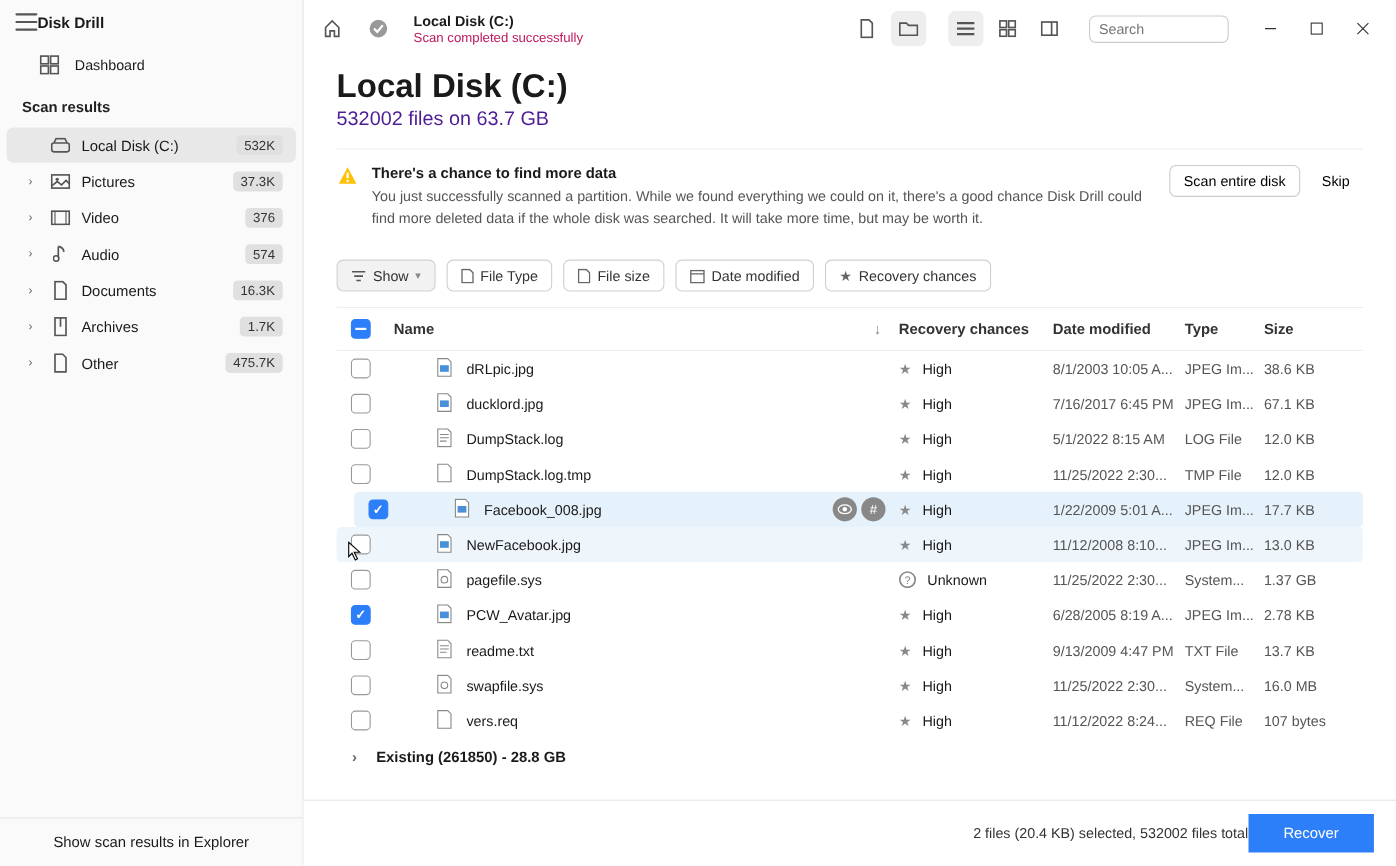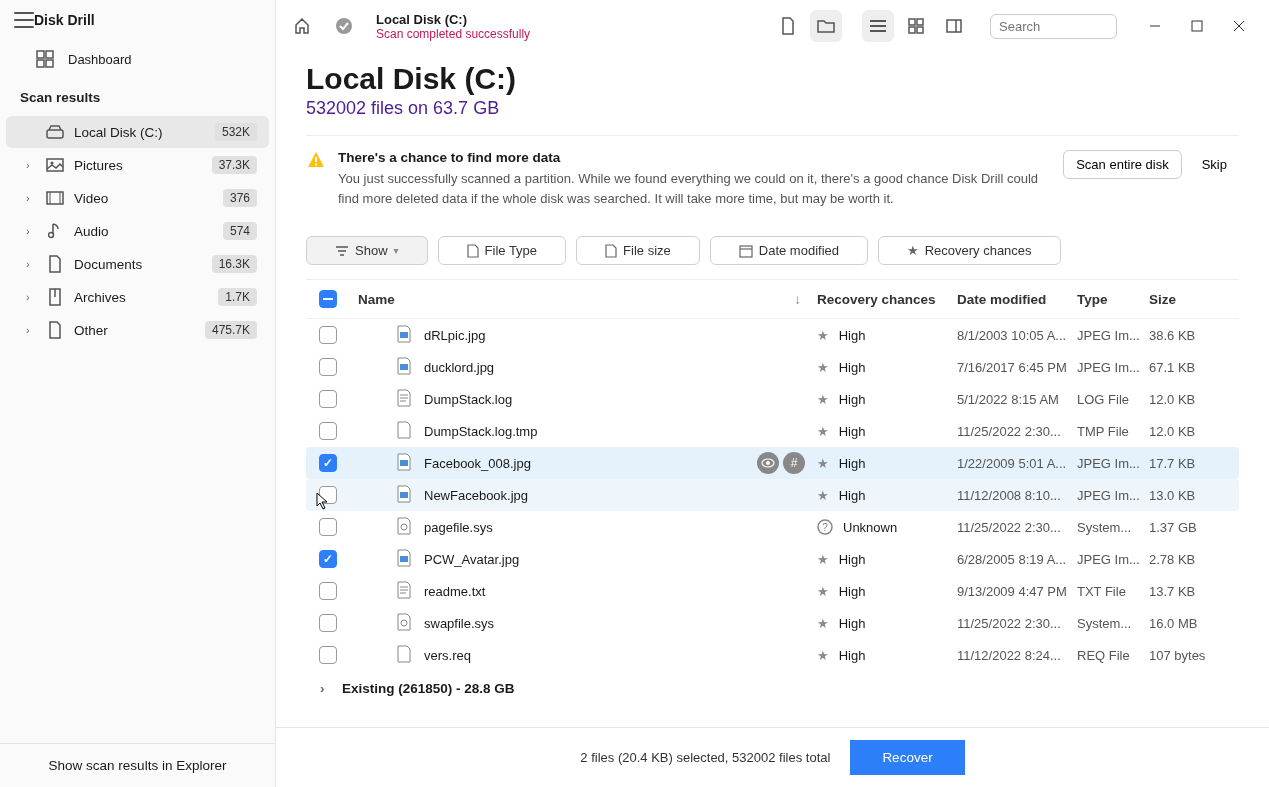--- a/index.html
+++ b/index.html
@@ -42,56 +42,56 @@
 .page-sub { font-size: 18px; color: #4c1d95; font-weight: 500; margin-bottom: 16px; }
 .notice { border-top: 1px solid #eee; padding: 14px 0; display: flex; gap: 12px; align-items: flex-start; position: relative;}
 .notice-icon { width: 20px; height: 20px; flex-shrink: 0;}
 .notice-body { flex: 1; }
 .notice-title { font-weight: 600; margin-bottom: 4px; font-size: 13.5px;}
 .notice-text { color: #555; line-height: 1.5; font-size: 13px; padding-right: 200px;}
 .notice-actions { position: absolute; right: 0; top: 14px; display: flex; gap: 8px;}
 .btn { border: 1px solid #ccc; background: #fff; border-radius: 6px; padding: 6px 12px; font-size: 13px; cursor: pointer; }
 .btn.plain { border: none; }
 .filters { display: flex; gap: 10px; padding: 14px 0; }
-.filter-chip { display: flex; align-items: center; gap: 6px; border: 1px solid #d0d0d0; border-radius: 6px; padding: 6px 28px; font-size: 13px; cursor: pointer; color: #333;}
+.filter-chip { display: flex; align-items: center; gap: 6px; border: 1px solid #d0d0d0; border-radius: 6px; padding: 6px 12px; font-size: 13px; cursor: pointer; color: #333;}
 .filter-chip.primary { background: #f2f2f2;}
 
 
 .table-wrap { border-top: 1px solid #eee; }
 .thead { display: flex; align-items: center; padding: 10px 0; border-bottom: 1px solid #eee; font-weight: 600; color: #333; font-size: 13.5px;}
 .th-check { width: 44px; display: flex; justify-content: center;}
 .th-name { flex: 1; padding-left: 8px; position: relative;}
 .th-name .sort-ind { position: absolute; right: 16px; color: #888; }
 .th-rec { width: 140px; }
 .th-date { width: 120px; }
 .th-type { width: 72px; }
 .th-size { width: 90px; }
 .trow { display: flex; align-items: center; padding: 6px 0; font-size: 13px; border-radius: 4px;}
-.trow.selected { background: #e6f2fb; }
+.trow.selected { background: #e6f2fb; margin-left: 16px; }
 .trow.hover { background: #eef6fc;}
 .td-check { width: 44px; display: flex; justify-content: center;}
 .checkbox { width: 18px; height: 18px; border: 1.5px solid #999; border-radius: 4px; cursor: pointer; display: flex; align-items: center; justify-content: center; background: #fff;}
 .checkbox.checked { background: #2d7ff9; border-color: #2d7ff9; }
 .checkbox.checked::after { content: '✓'; color: #fff; font-size: 12px; font-weight: bold;}
 .checkbox.indet { background: #2d7ff9; border-color: #2d7ff9;}
 .checkbox.indet::after { content: ''; display: block; width: 10px; height: 2px; background: #fff;}
 .td-name { flex: 1; display: flex; align-items: center; gap: 10px; padding-left: 46px; position: relative;}
 .file-icon { width: 18px; height: 20px; flex-shrink: 0;}
 .row-actions { position: absolute; right: 12px; display: flex; gap: 4px;}
 .row-action { width: 22px; height: 22px; border-radius: 50%; background: #888; color: #fff; display: flex; align-items: center; justify-content: center; font-size: 12px; cursor: pointer;}
 .td-rec { width: 140px; display: flex; align-items: center; gap: 10px;}
 .star { color: #888; }
 .td-date { width: 120px; color: #555; overflow: hidden; text-overflow: ellipsis; white-space: nowrap; padding-right: 6px;}
 .td-type { width: 72px; color: #555; overflow: hidden; text-overflow: ellipsis; white-space: nowrap; padding-right: 6px;}
 .td-size { width: 90px; color: #555;}
 .group-row { display: flex; align-items: center; padding: 10px 0 10px 14px; gap: 10px; font-weight: 600; font-size: 13.5px;}
 .group-row .chev { width: 12px; color: #666;}
 
 
-.footer { border-top: 1px solid #e5e5e5; padding: 12px 20px; display: flex; align-items: center; justify-content: center; gap: 20px; background: #fff;}
+.footer { border-top: 1px solid #e5e5e5; padding: 12px 20px; display: flex; align-items: center; justify-content: flex-end; background: #fff;}
 .footer-status { font-size: 13px; color: #333;}
 .recover-btn { background: #2d7ff9; color: #fff; border: none; border-radius: 0; padding: 10px 32px; font-size: 13.5px; font-weight: 500; cursor: pointer;}
 
 .cursor-ptr { position: absolute; left: 316px; top: 492px; width: 16px; height: 20px; pointer-events: none; z-index: 100;}
 
 svg { display: block; }
 </style>
 </head>
 <body>
 

